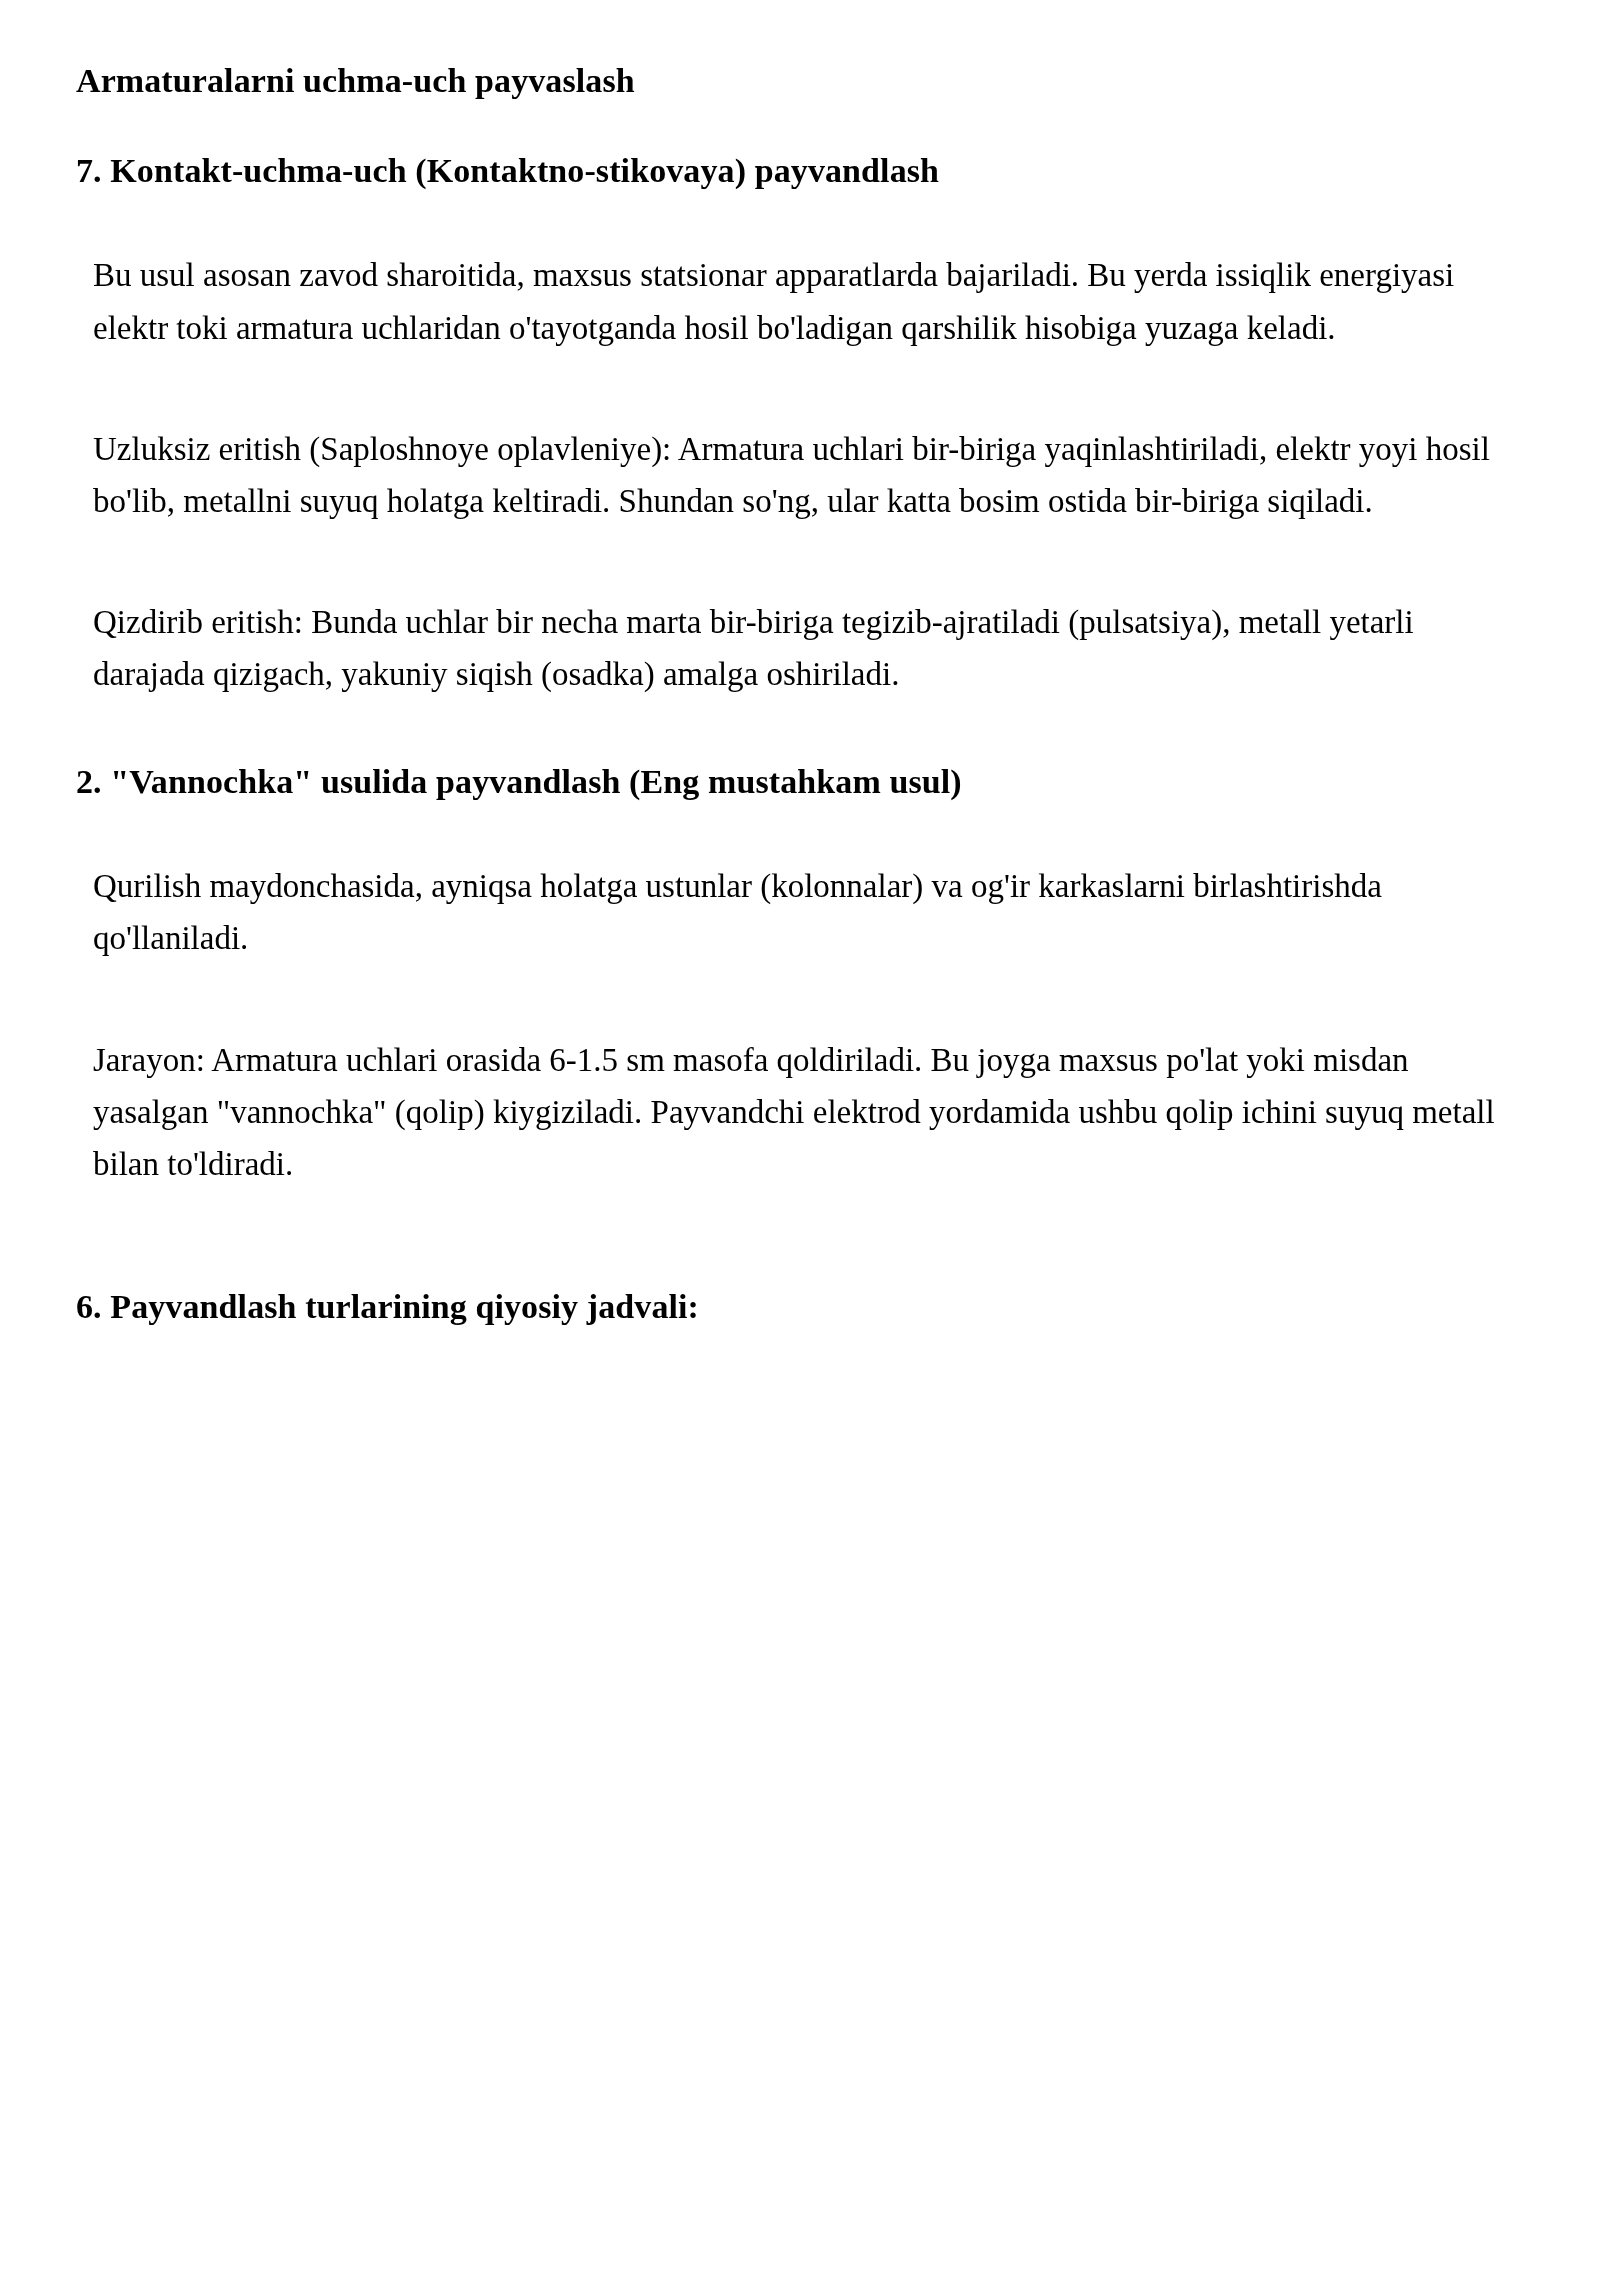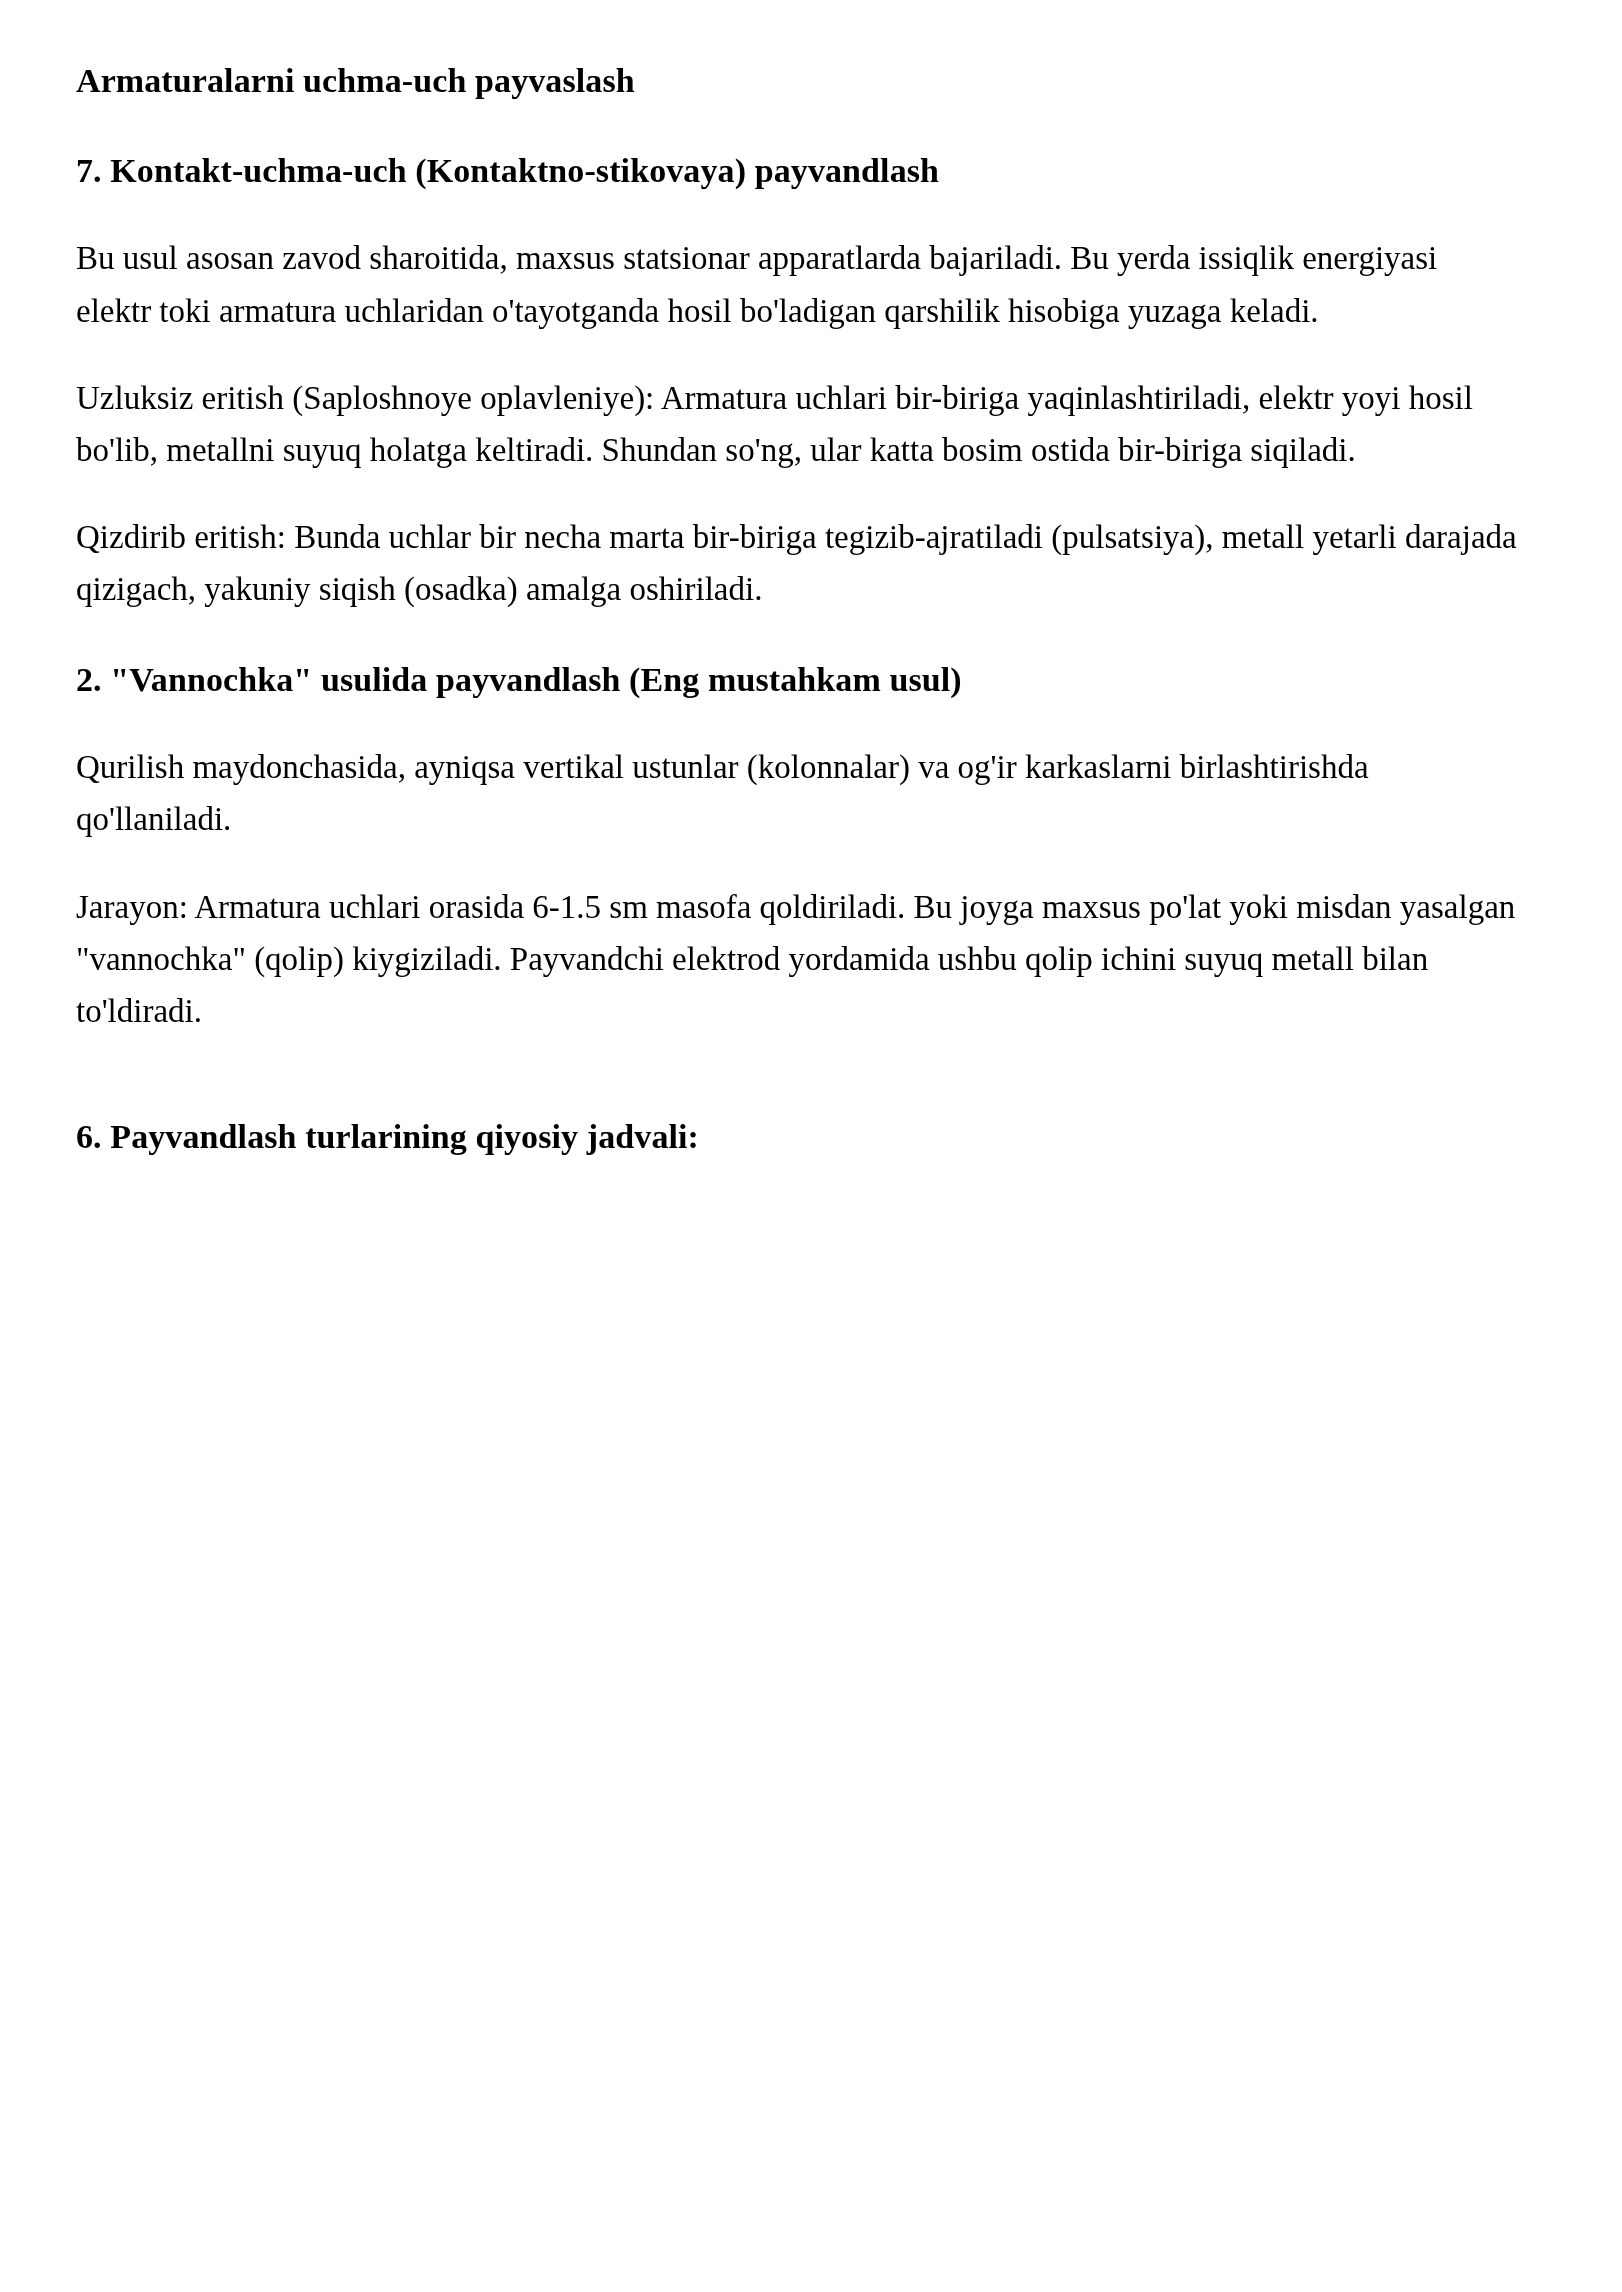--- a/index.html
+++ b/index.html
@@ -39,21 +39,21 @@
     font-weight: bold;
     line-height: 1.30;
     margin: 0;
     padding: 0;
     letter-spacing: 0.1px;
   }
   p.para {
     font-size: 33px;
     font-weight: normal;
     line-height: 1.58;
-    margin: 0;
+    margin: 17px;
     padding: 0;
     text-align: left;
   }
   .sp-title-to-h1 { height: 46px; }
   .sp-h-to-p { height: 39px; }
   .sp-p-to-p { height: 35px; }
   .sp-p-to-h { height: 43px; }
 </style>
 </head>
 <body>
@@ -78,21 +78,21 @@
     <div class="sp-p-to-p"></div>
 
     <p class="para block">Qizdirib eritish: Bunda uchlar bir necha marta bir-biriga tegizib-ajratiladi (pulsatsiya), metall yetarli darajada qizigach, yakuniy siqish (osadka) amalga oshiriladi.</p>
 
     <div class="sp-p-to-h"></div>
 
     <h2 class="section-heading block">2. "Vannochka" usulida payvandlash (Eng mustahkam usul)</h2>
 
     <div class="sp-h-to-p"></div>
 
-    <p class="para block">Qurilish maydonchasida, ayniqsa vertikal ustunlar (kolonnalar) va og'ir karkaslarni birlashtirishda qo'llaniladi.</p>
+    <p class="para block">Qurilish maydonchasida, ayniqsa holatga ustunlar (kolonnalar) va og'ir karkaslarni birlashtirishda qo'llaniladi.</p>
 
     <div class="sp-p-to-p"></div>
 
     <p class="para block">Jarayon: Armatura uchlari orasida 6-1.5 sm masofa qoldiriladi. Bu joyga maxsus po'lat yoki misdan yasalgan "vannochka" (qolip) kiygiziladi. Payvandchi elektrod yordamida ushbu qolip ichini suyuq metall bilan to'ldiradi.</p>
 
     <div class="sp-p-to-p"></div>
 
 
     <div class="sp-p-to-h"></div>
 

